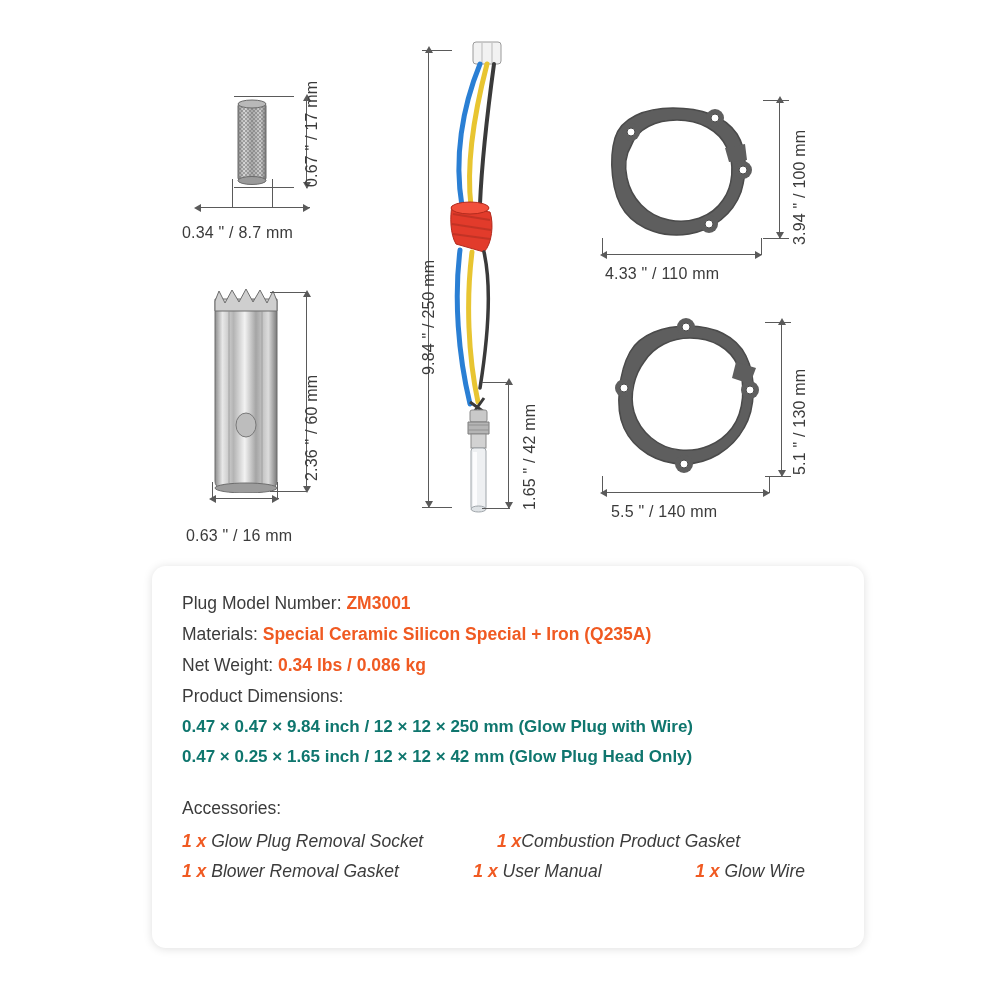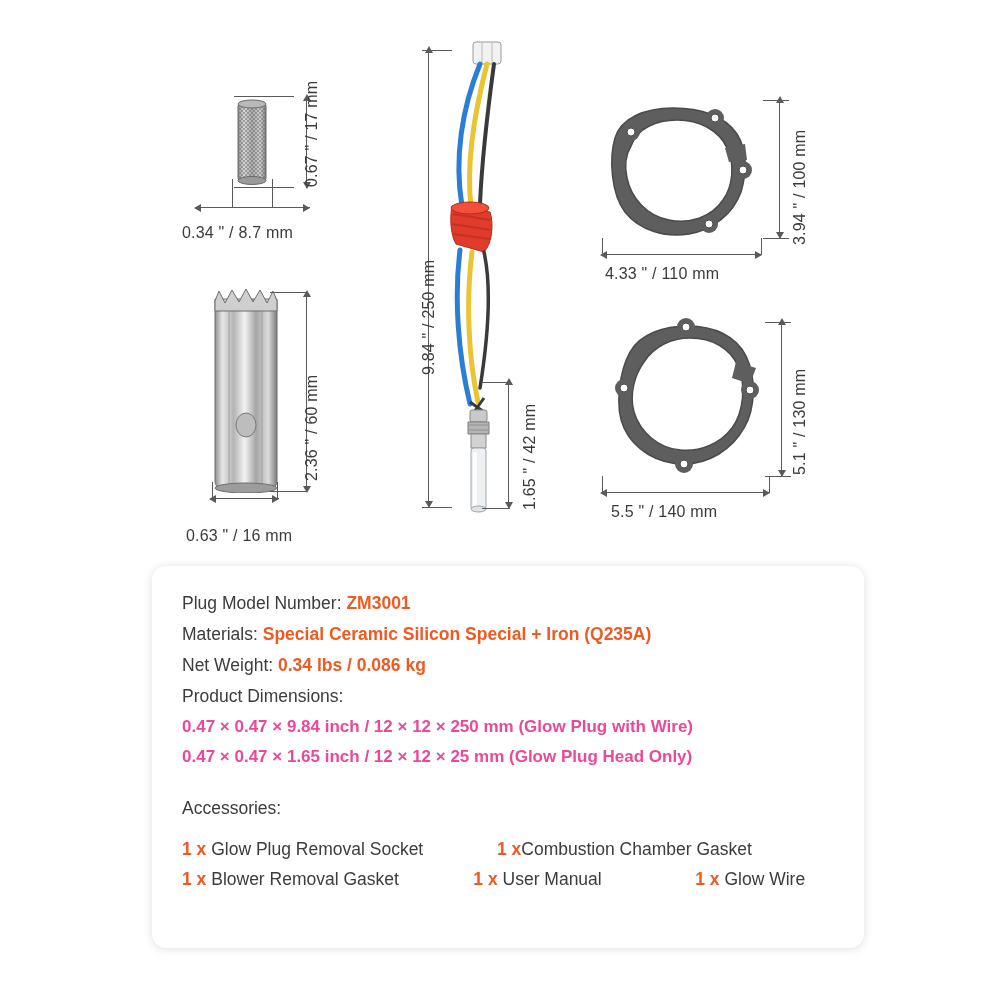--- a/index.html
+++ b/index.html
@@ -87,32 +87,33 @@
     color: #3c3c3c;
     white-space: nowrap;
   }
   .hl {
     color: #f05a22;
     font-weight: bold;
   }
   .dim-line {
     font-size: 17px;
     line-height: 30px;
-    color: #ec4899;
+    color: #0f766e;
     font-weight: bold;
     white-space: nowrap;
   }
   .acc-title {
     font-size: 17.5px;
     color: #3c3c3c;
     margin-top: 22px;
     line-height: 28px;
   }
   .acc-grid {
-    margin-top: 12px;
+    margin-top: 4px;
+    font-style: italic;
   }
   .acc-row {
     display: flex;
     line-height: 30px;
     white-space: nowrap;
   }
   .acc-item {
     font-size: 17.5px;
     color: #3c3c3c;
   }
@@ -372,32 +373,32 @@
         <span class="hl">Special Ceramic Silicon Special + Iron (Q235A)</span>
       </div>
 
       <div class="spec-line">
         <span>Net Weight:</span>
         <span class="hl">0.34 lbs / 0.086 kg</span>
       </div>
 
       <div class="spec-line">Product Dimensions:</div>
       <div class="dim-line">0.47 × 0.47 × 9.84 inch / 12 × 12 × 250 mm (Glow Plug with Wire)</div>
-      <div class="dim-line">0.47 × 0.47 × 1.65 inch / 12 × 12 × 25 mm (Glow Plug Head Only)</div>
+      <div class="dim-line">0.47 × 0.25 × 1.65 inch / 12 × 12 × 42 mm (Glow Plug Head Only)</div>
 
       <div class="acc-title">Accessories:</div>
 
       <div class="acc-grid">
         <div class="acc-row">
           <div class="acc-item acc-c1">
             <span class="acc-qty">1 x</span>
             <span>Glow Plug Removal Socket</span>
           </div>
           <div class="acc-item">
-            <span class="acc-qty">1 x</span><span>Combustion Chamber Gasket</span>
+            <span class="acc-qty">1 x</span><span>Combustion Product Gasket</span>
           </div>
         </div>
         <div class="acc-row">
           <div class="acc-item acc-c1">
             <span class="acc-qty">1 x</span>
             <span>Blower Removal Gasket</span>
           </div>
           <div class="acc-item acc-c2">
             <span class="acc-qty">1 x</span>
             <span>User Manual</span>

